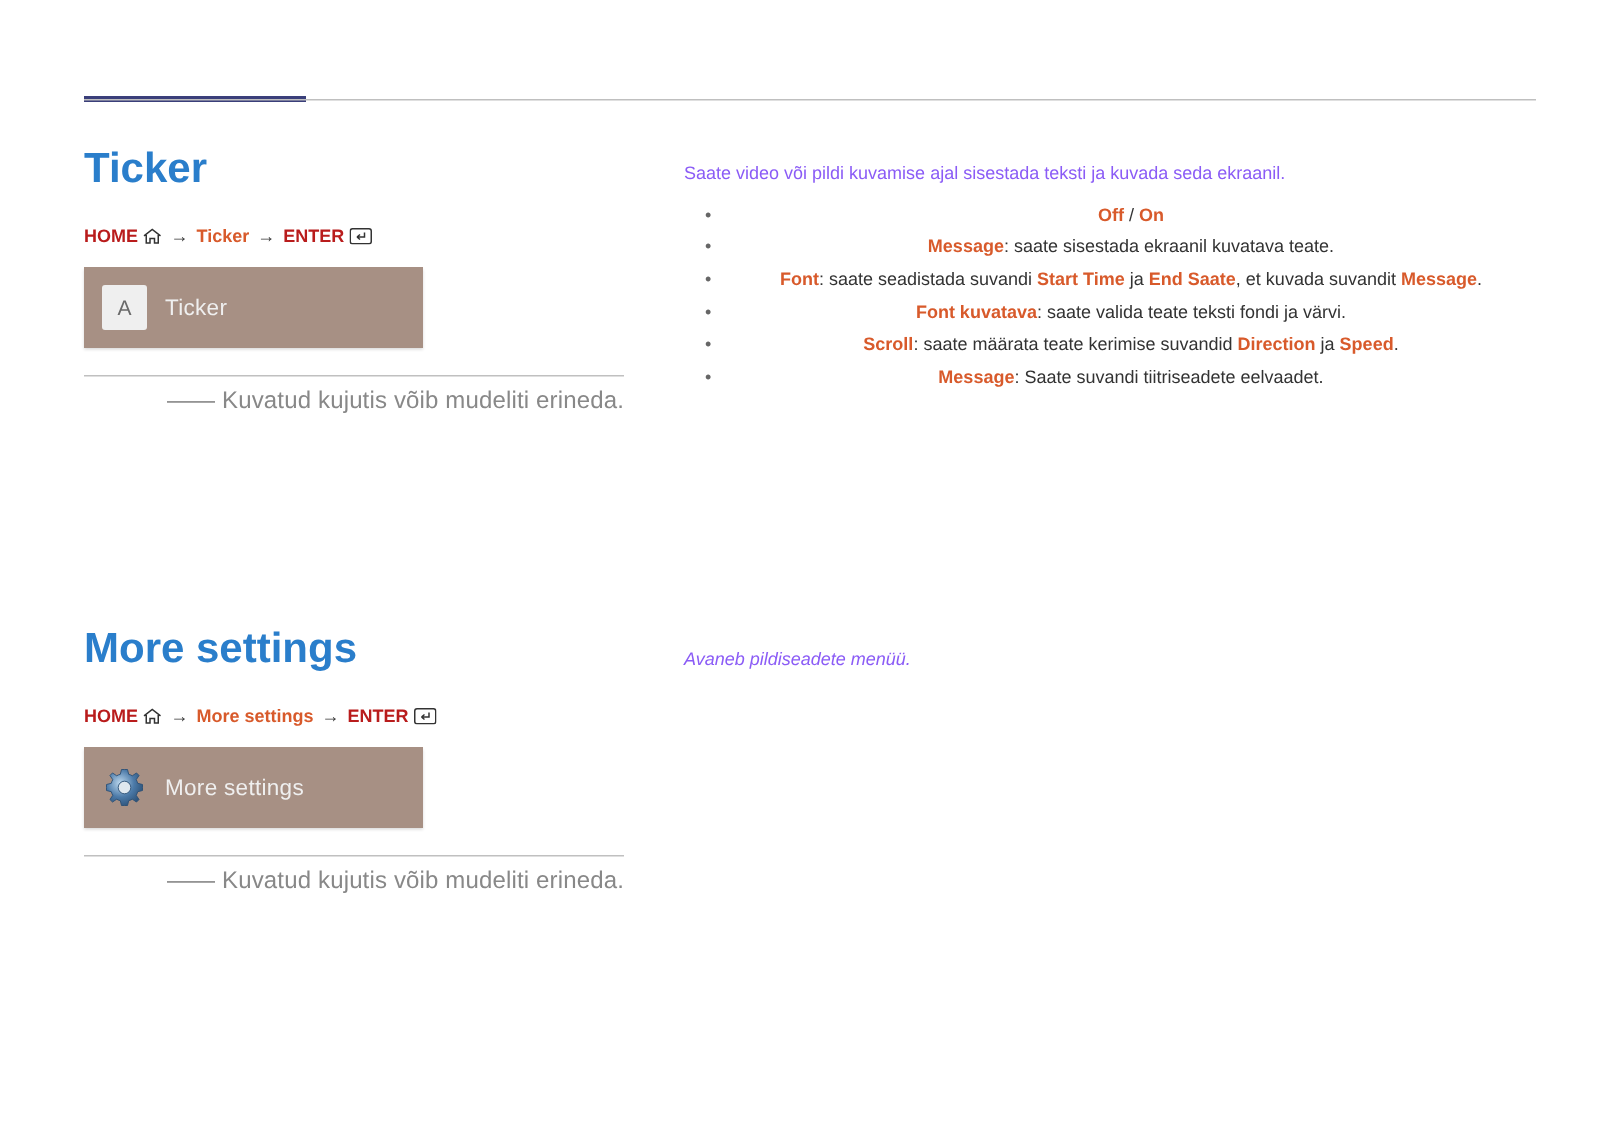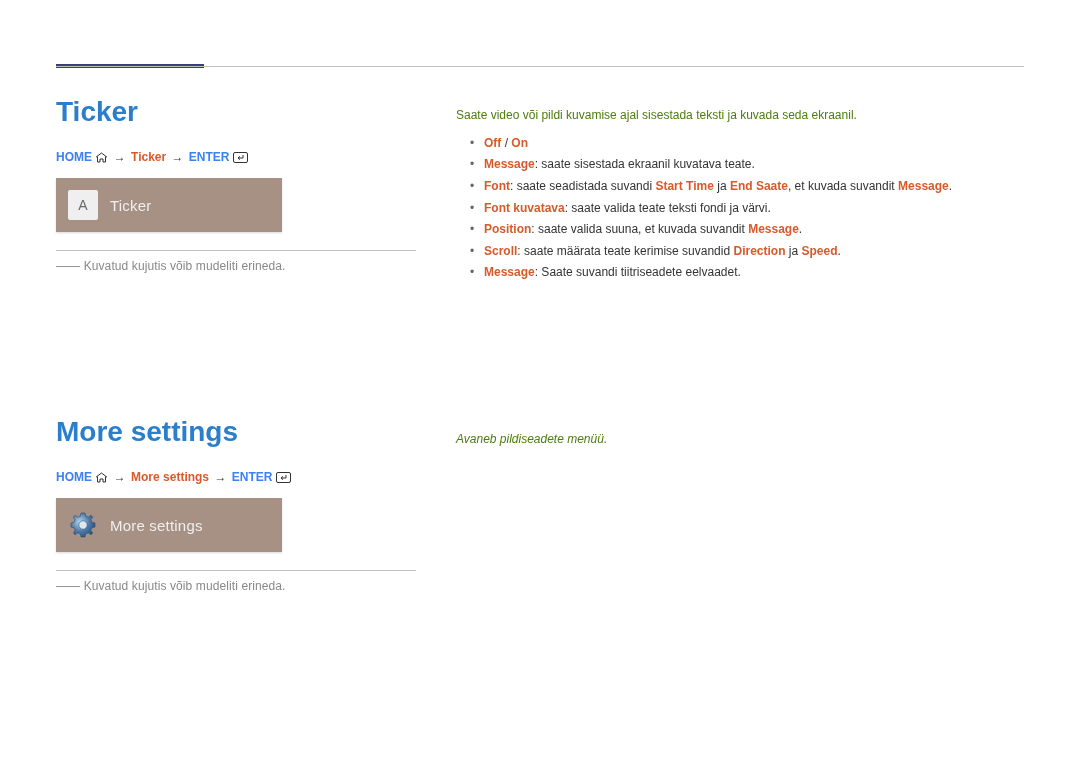--- a/index.html
+++ b/index.html
@@ -74,35 +74,36 @@
     font-weight: 400;
     border-radius: 2px;
   }
   .tile .label { color: #efefef; font-size: 15px; font-weight: 300; letter-spacing: 0.2px; }
   .rule-thin {
     border-top: 1px solid #c0c0c0;
     width: 360px;
     margin: 18px 0 8px 0;
   }
   .footnote {
-    font-size: 12px;
+    font-size: 16px;
     color: #888;
     letter-spacing: 0.1px;
-  }
-  .body-text { font-size: 12px; color: #4d7c0f; line-height: 1.9; }
-  .bullets { list-style: none; padding: 0; margin-top: 6px; }
+    text-align: right;
+  }
+  .body-text { font-size: 12px; color: #8b5cf6; line-height: 1.9; }
+  .bullets { list-style: none; padding: 0; margin-top: 6px; text-align: center; }
   .bullets li { position: relative; padding-left: 28px; font-size: 12px; color: #333; line-height: 1.8; }
   .bullets li::before {
     content: "•";
     position: absolute;
     left: 14px;
     color: #666;
   }
   .accent { color: #d85a2b; font-weight: 700; }
-  .bold { font-weight: 700; color: #3b82f6; }
+  .bold { font-weight: 700; color: #b91c1c; }
   .gear-icon svg { display: block; }
 
   
   #lc1 { top: 96px; }
   #rc1 { top: 104px; }
   #lc2 { top: 416px; }
   #rc2 { top: 428px; font-style: italic; }
 </style>
 </head>
 <body>
@@ -144,23 +145,20 @@
       <span class="accent">Off</span><span> / </span><span class="accent">On</span>
     </li>
     <li>
       <span class="accent">Message</span><span>: saate sisestada ekraanil kuvatava teate.</span>
     </li>
     <li>
       <span class="accent">Font</span><span>: saate seadistada suvandi </span><span class="accent">Start Time</span><span> ja </span><span class="accent">End Saate</span><span>, et kuvada suvandit </span><span class="accent">Message</span><span>.</span>
     </li>
     <li>
       <span class="accent">Font kuvatava</span><span>: saate valida teate teksti fondi ja värvi.</span>
-    </li>
-    <li>
-      <span class="accent">Position</span><span>: saate valida suuna, et kuvada suvandit </span><span class="accent">Message</span><span>.</span>
     </li>
     <li>
       <span class="accent">Scroll</span><span>: saate määrata teate kerimise suvandid </span><span class="accent">Direction</span><span> ja </span><span class="accent">Speed</span><span>.</span>
     </li>
     <li>
       <span class="accent">Message</span><span>: Saate suvandi tiitriseadete eelvaadet.</span>
     </li>
   </ul>
 </div>
 

